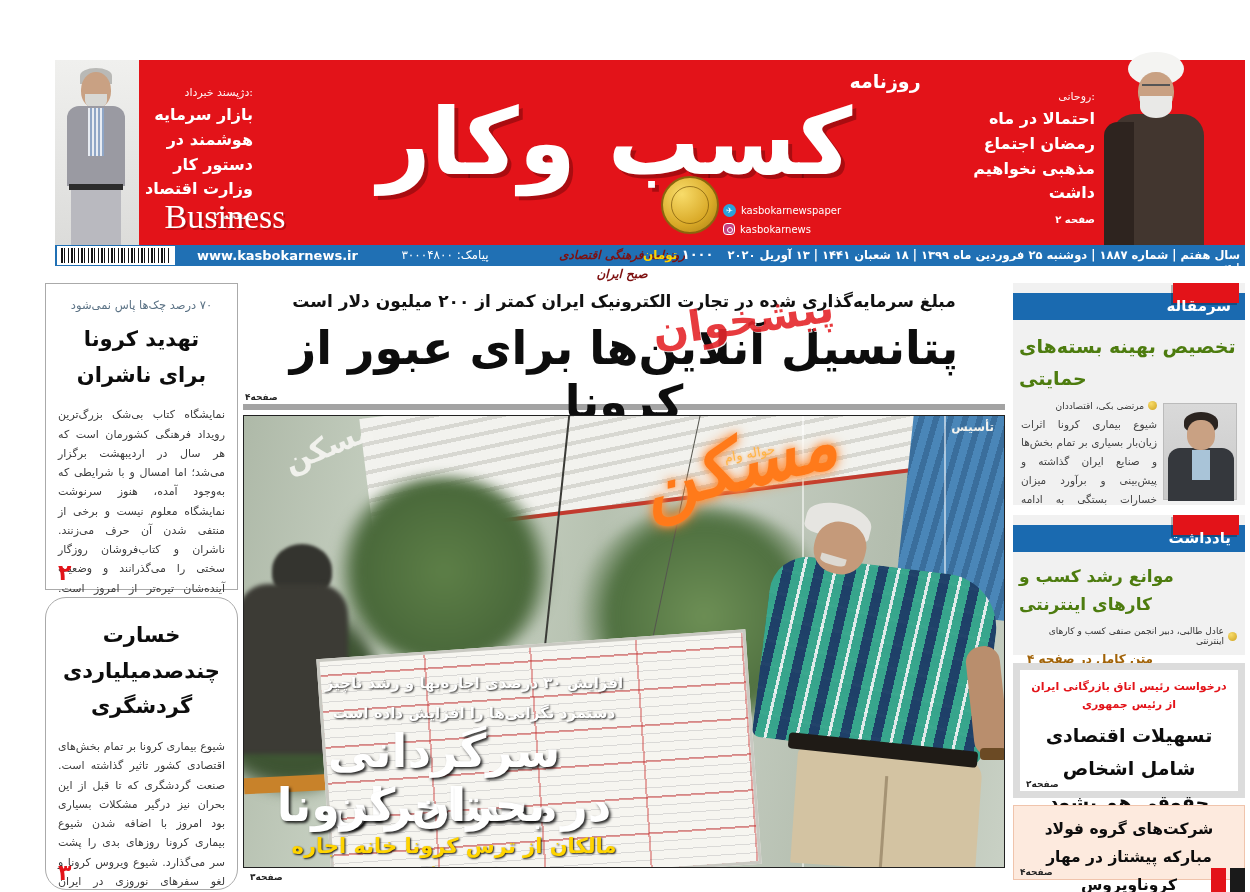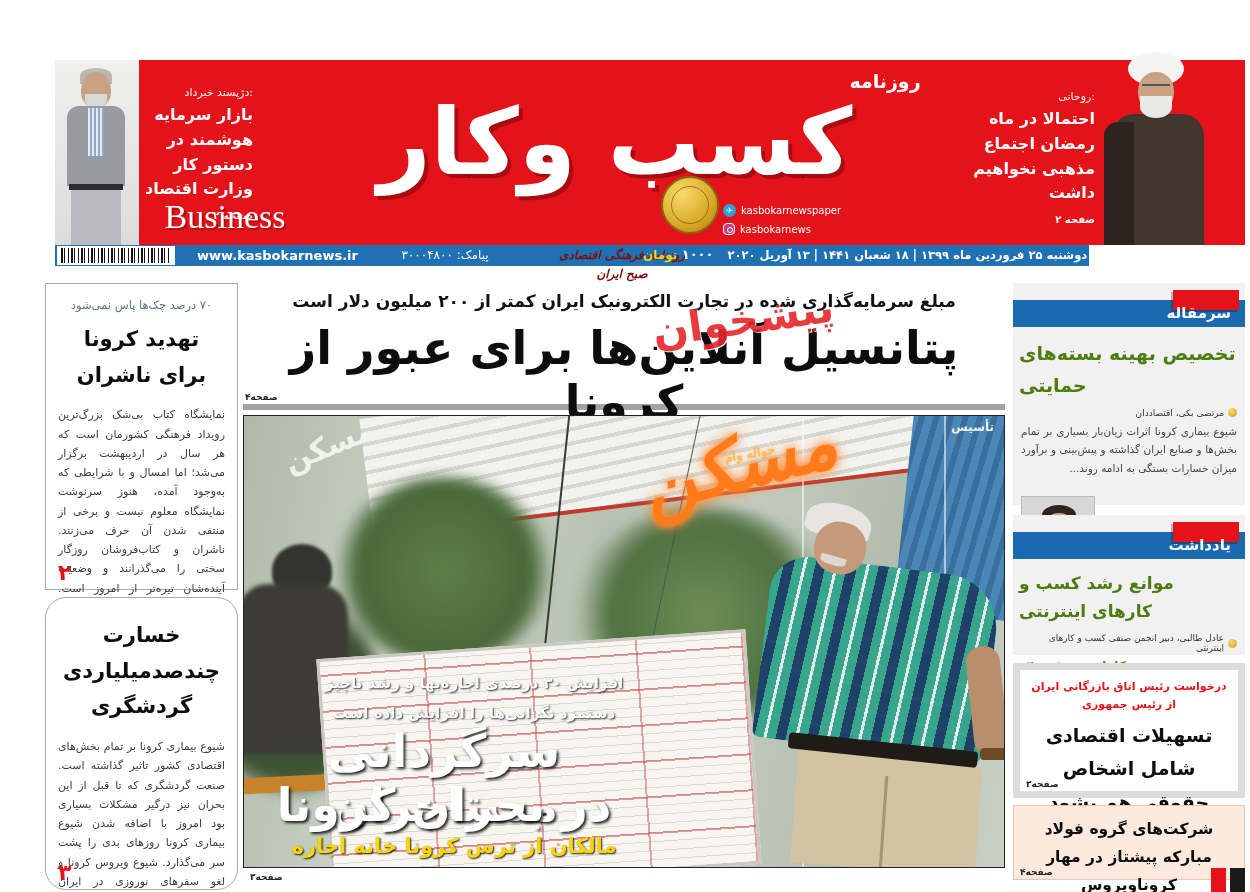--- a/index.html
+++ b/index.html
@@ -35,21 +35,21 @@
   .ig-ic{width:12px;height:12px;border-radius:4px;background:#c5417e;border:1px solid #fff;position:relative;}
   .ig-ic::after{content:"";position:absolute;left:3px;top:3px;width:4px;height:4px;border-radius:50%;border:1px solid #fff;}
   .rouhani{position:absolute;left:1045px;top:-8px;width:120px;height:193px;overflow:visible;}
   .rh-turban{position:absolute;left:28px;top:0;width:56px;height:34px;border-radius:50%;background:#f4f4f2;}
   .rh-face{position:absolute;left:38px;top:20px;width:36px;height:40px;border-radius:48%;background:#c9a183;}
   .rh-beard{position:absolute;left:40px;top:44px;width:32px;height:22px;border-radius:0 0 50% 50%;background:#e9e9e7;}
   .rh-glasses{position:absolute;left:42px;top:32px;width:28px;height:6px;border-top:2px solid #555;}
   .rh-robe{position:absolute;left:12px;top:62px;width:92px;height:131px;border-radius:22px 22px 0 0;background:#42362f;}
   .rh-cloak{position:absolute;left:4px;top:70px;width:30px;height:123px;border-radius:14px 0 0 0;background:#2e241f;}
   
-  .infobar{position:absolute;left:55px;top:245px;width:1034px;height:21px;background:#2070b4;direction:ltr;}
+  .infobar{position:absolute;left:55px;top:245px;width:1190px;height:21px;background:#2070b4;direction:ltr;}
   .barcode{position:absolute;left:2px;top:1px;width:118px;height:19px;background:#fff;padding:2px 4px;}
   .barcode-lines{width:100%;height:100%;background:repeating-linear-gradient(90deg,#111 0 2px,#fff 2px 3px,#111 3px 4px,#fff 4px 7px,#111 7px 8px,#fff 8px 10px);}
   .site{position:absolute;left:142px;top:3px;color:#fff;font-weight:bold;font-size:13px;}
   .sms{position:absolute;left:315px;top:3px;width:150px;color:#fff;font-size:12px;direction:rtl;text-align:center;}
   .slogan{position:absolute;left:492px;top:1px;width:150px;color:#7e1010;font-size:12px;font-style:italic;font-weight:bold;direction:rtl;text-align:center;line-height:19px;}
   .price{position:absolute;left:588px;top:2px;direction:rtl;font-size:13px;font-weight:bold;color:#fff;}
   .price .unit{color:#ffd400;font-size:12px;}
   .dateline{position:absolute;left:665px;top:3px;width:520px;direction:rtl;text-align:right;color:#fff;font-size:11.5px;font-weight:bold;}
   
   .lead{position:absolute;left:243px;top:283px;width:762px;height:127px;border-bottom:6px solid #a3a3a3;text-align:center;}
@@ -113,27 +113,27 @@
   .lbox1{left:45px;top:283px;width:193px;height:307px;padding:10px 12px;}
   .lbox2{left:45px;top:597px;width:193px;height:293px;padding:10px 12px;border-radius:21px;}
   .lbox-kicker{text-align:center;color:#5b7285;font-size:11.5px;margin-top:4px;}
   .lbox-title{text-align:center;font-size:21px;font-weight:bold;color:#0d0d0d;line-height:1.7;margin:10px 0 12px;}
   .lbox-body{font-size:11px;color:#3c3c3c;text-align:justify;line-height:1.75;}
   .pgnum{position:absolute;left:12px;bottom:4px;color:#e31319;font-size:22px;font-weight:bold;}
   .rightcol{position:absolute;left:1013px;top:283px;width:232px;}
   .secbox{position:absolute;left:0;width:232px;background:#f1f1f1;}
   .ed-box{top:0;height:222px;}
   .note-box{top:232px;height:140px;}
-  .sec-head{position:relative;height:27px;background:#1a6ab0;margin-top:17px;}
+  .sec-head{position:relative;height:27px;background:#1a6ab0;margin-top:10px;}
   .sec-tab{position:absolute;right:6px;top:-10px;width:66px;height:20px;background:#e31319;box-shadow:-2px 2px 0 rgba(0,0,0,.25);}
   .sec-label{position:absolute;right:14px;top:4px;color:#fff;font-weight:bold;font-size:15px;z-index:2;}
   .sec-title{text-align:left;font-weight:bold;color:#4d7c0f;}
   .ed-title{font-size:19px;line-height:1.7;margin:10px 6px 6px;}
   .note-title{font-size:17px;line-height:1.65;margin:10px 6px 8px;}
-  .ed-flex{display:flex;direction:ltr;padding:0 8px;gap:16px;flex-direction:column;}
+  .ed-flex{display:flex;direction:ltr;padding:0 8px;gap:6px;}
   .ed-textcol{flex:1;direction:rtl;}
   .byline{font-size:9px;color:#333;display:flex;align-items:center;gap:4px;margin-bottom:4px;}
   .byline-ic{width:9px;height:9px;border-radius:50%;background:radial-gradient(circle at 35% 30%,#f8dc6a,#cfa21f);flex:0 0 auto;}
   .ed-body{font-size:10.5px;color:#444;text-align:justify;line-height:1.8;}
   .ed-photo{width:74px;height:97px;background:linear-gradient(#d9d9d9,#c9c9c9);flex:0 0 auto;position:relative;margin-top:2px;border:1px solid #bbb;}
   .ep-hair{position:absolute;left:20px;top:8px;width:34px;height:20px;border-radius:50% 50% 30% 30%;background:#2b2420;}
   .ep-face{position:absolute;left:23px;top:16px;width:28px;height:30px;border-radius:46%;background:#c9a183;}
   .ep-jacket{position:absolute;left:4px;top:44px;width:66px;height:53px;border-radius:12px 12px 0 0;background:#35383d;}
   .ep-shirt{position:absolute;left:28px;top:46px;width:18px;height:30px;background:#a9c4d8;}
   .morelink{display:block;width:fit-content;margin:6px auto 0 14px;color:#a16207;font-weight:bold;font-size:12px;}

